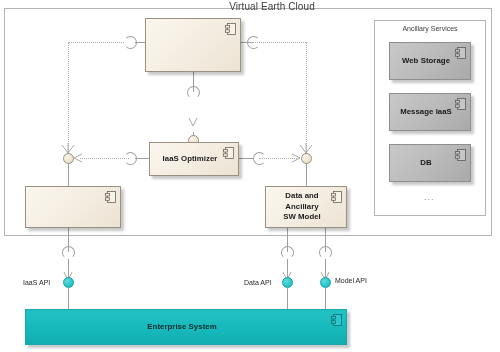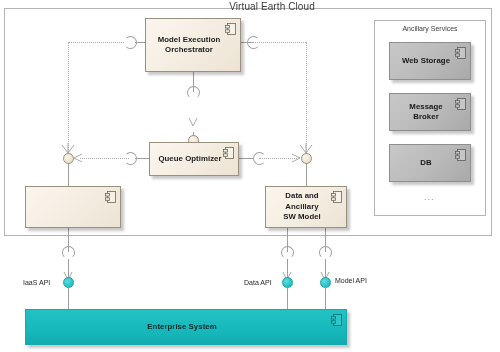--- a/index.html
+++ b/index.html
@@ -247,33 +247,29 @@
   <div class="api-label" style="left:23px;  top:279px;">IaaS API</div>
   <div class="api-label" style="left:244px; top:279px;">Data API</div>
   <div class="api-label" style="left:335px; top:277px;">Model API</div>
 
   <div class="comp" style="left:145px; top:18px; width:96px; height:54px;">
     <svg class="comp-icon" viewBox="0 0 11 12">
       <rect x="2.5" y="0.5" width="8" height="11" fill="#f7f2e8" stroke="#6e6658" stroke-width="0.8"></rect>
       <rect x="0.5" y="2.5" width="4" height="2.5" fill="#f7f2e8" stroke="#6e6658" stroke-width="0.8"></rect>
       <rect x="0.5" y="6.8" width="4" height="2.5" fill="#f7f2e8" stroke="#6e6658" stroke-width="0.8"></rect>
     </svg>
-    <div class="comp-label">
-      <span>Model Execution</span><br>
-      <span>Orchestrator</span>
-    </div>
   </div>
 
   <div class="comp" style="left:149px; top:142px; width:90px; height:34px;">
     <svg class="comp-icon" viewBox="0 0 11 12">
       <rect x="2.5" y="0.5" width="8" height="11" fill="#f7f2e8" stroke="#6e6658" stroke-width="0.8"></rect>
       <rect x="0.5" y="2.5" width="4" height="2.5" fill="#f7f2e8" stroke="#6e6658" stroke-width="0.8"></rect>
       <rect x="0.5" y="6.8" width="4" height="2.5" fill="#f7f2e8" stroke="#6e6658" stroke-width="0.8"></rect>
     </svg>
-    <div class="comp-label">Queue Optimizer</div>
+    <div class="comp-label">IaaS Optimizer</div>
   </div>
 
   <div class="comp" style="left:25px; top:186px; width:96px; height:42px;">
     <svg class="comp-icon" viewBox="0 0 11 12">
       <rect x="2.5" y="0.5" width="8" height="11" fill="#f7f2e8" stroke="#6e6658" stroke-width="0.8"></rect>
       <rect x="0.5" y="2.5" width="4" height="2.5" fill="#f7f2e8" stroke="#6e6658" stroke-width="0.8"></rect>
       <rect x="0.5" y="6.8" width="4" height="2.5" fill="#f7f2e8" stroke="#6e6658" stroke-width="0.8"></rect>
     </svg>
   </div>
 
@@ -300,21 +296,21 @@
     </svg>
     <div class="comp-label">Web Storage</div>
   </div>
 
   <div class="comp gray" style="left:389px; top:93px; width:82px; height:38px;">
     <svg class="comp-icon" viewBox="0 0 11 12">
       <rect x="2.5" y="0.5" width="8" height="11" fill="#c6c6c6" stroke="#5c5c5c" stroke-width="0.8"></rect>
       <rect x="0.5" y="2.5" width="4" height="2.5" fill="#c6c6c6" stroke="#5c5c5c" stroke-width="0.8"></rect>
       <rect x="0.5" y="6.8" width="4" height="2.5" fill="#c6c6c6" stroke="#5c5c5c" stroke-width="0.8"></rect>
     </svg>
-    <div class="comp-label">Message Broker</div>
+    <div class="comp-label">Message IaaS</div>
   </div>
 
   <div class="comp gray" style="left:389px; top:144px; width:82px; height:38px;">
     <svg class="comp-icon" viewBox="0 0 11 12">
       <rect x="2.5" y="0.5" width="8" height="11" fill="#c6c6c6" stroke="#5c5c5c" stroke-width="0.8"></rect>
       <rect x="0.5" y="2.5" width="4" height="2.5" fill="#c6c6c6" stroke="#5c5c5c" stroke-width="0.8"></rect>
       <rect x="0.5" y="6.8" width="4" height="2.5" fill="#c6c6c6" stroke="#5c5c5c" stroke-width="0.8"></rect>
     </svg>
     <div class="comp-label">DB</div>
   </div>

